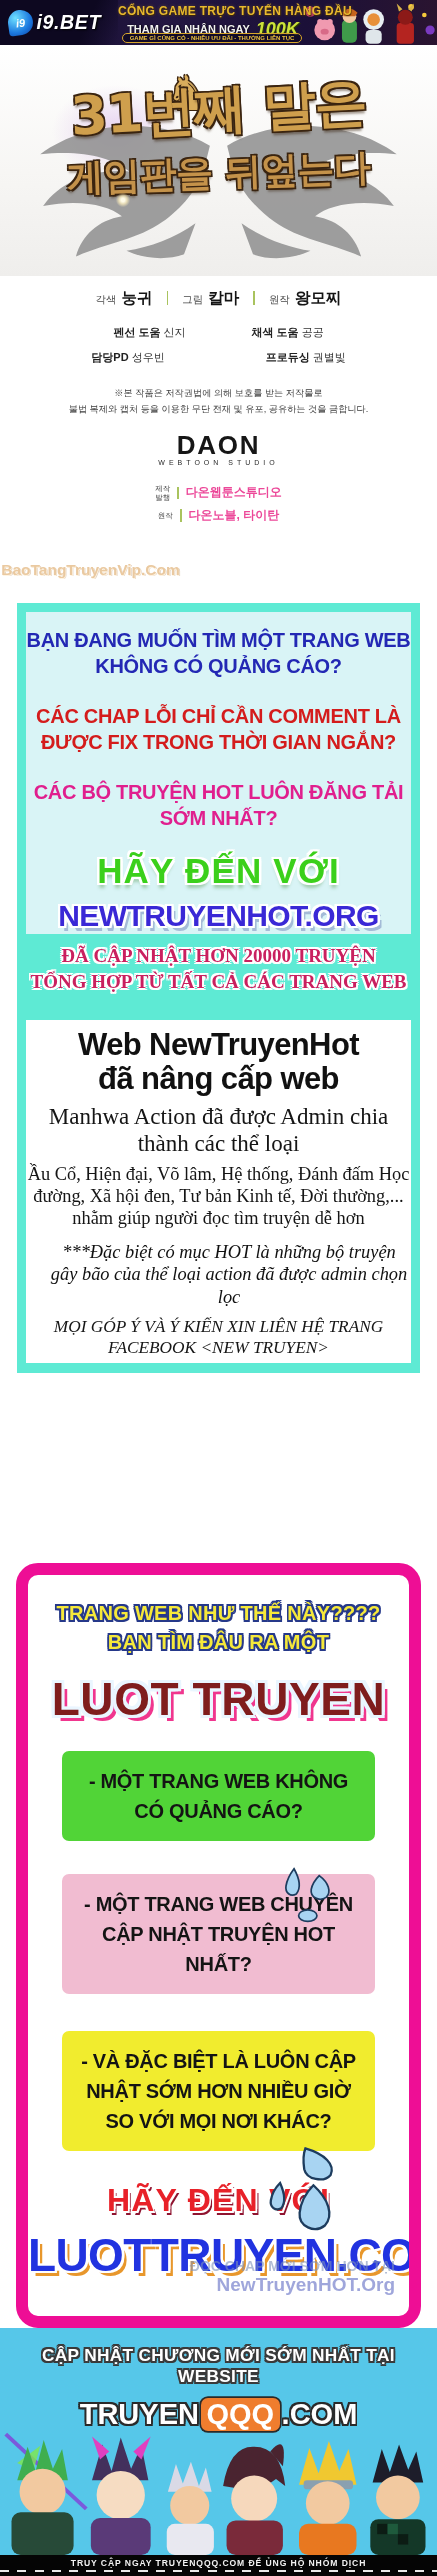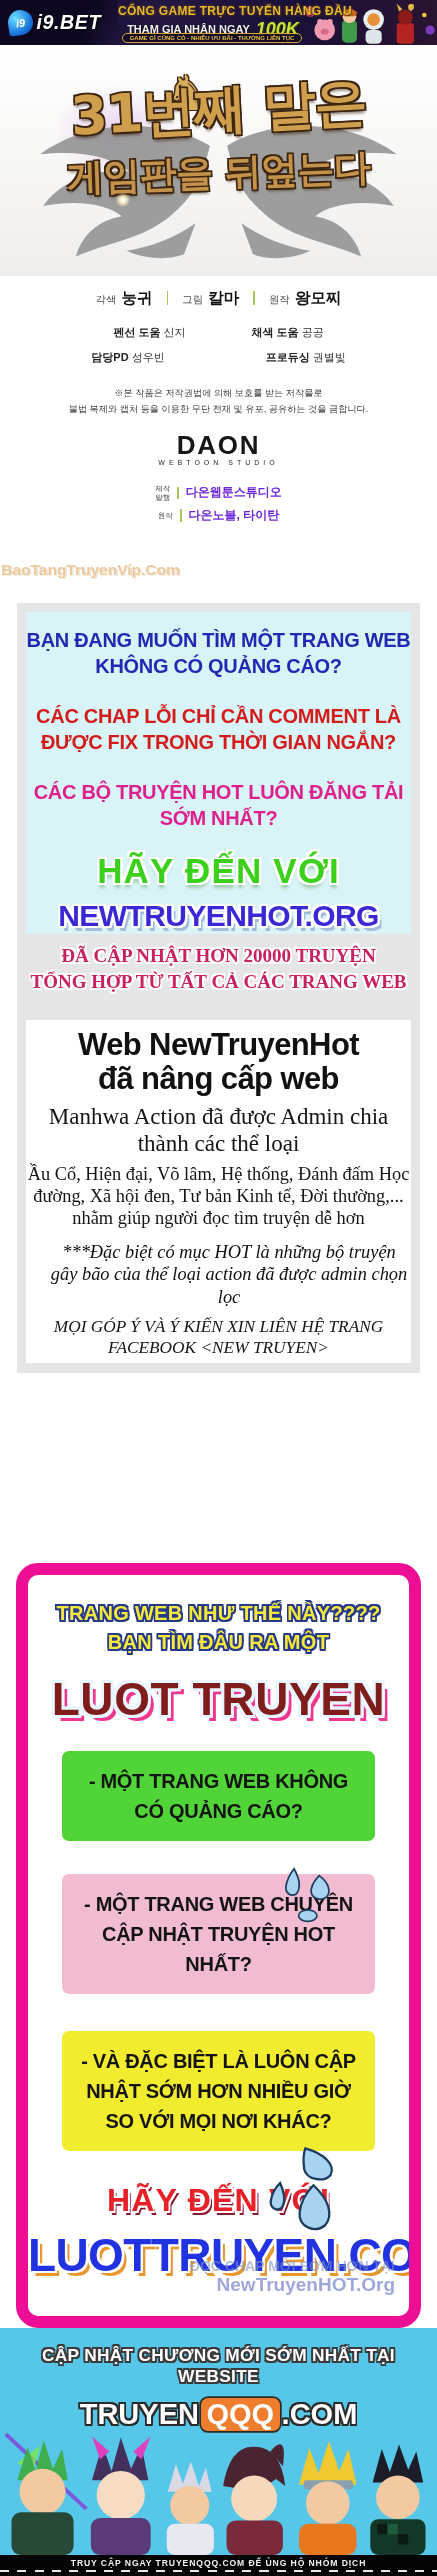--- a/index.html
+++ b/index.html
@@ -47,29 +47,29 @@
 
   
   .daon-section { height:40px; text-align:center; }
   .studio-logo { font-size:26px; font-weight:900; letter-spacing:1.7px; color:#161616; line-height:1; }
   .studio-sub { font-size:7px; letter-spacing:4px; color:#2a2a2a; margin-top:1.2px; }
 
   
   .prod-section { height:72px; padding-top:7px; }
   .prod-row { display:flex; justify-content:center; align-items:center; gap:7px; margin-top:4.6px; }
   .prod-role { font-size:7.5px; color:#4a4a4a; text-align:right; line-height:1.25; }
-  .prod-name { font-size:12px; font-weight:bold; color:#6d28d9; }
+  .prod-name { font-size:12px; font-weight:bold; color:#ec4899; }
   .gbar2 { width:1.7px; height:12.7px; background:#a9c35e; }
 
   
   .wm1-section { height:59px; }
   .site-watermark { padding-top:17.3px; padding-left:1.2px; font-size:15.5px; font-weight:bold; color:#eac9a0; text-shadow:0.6px 0.6px 0 #fff4e2, 1.2px 1.2px 0.6px rgba(160,110,60,.35); letter-spacing:0; }
 
   
-  .promo1 { margin:0 17.3px; height:770px; background:#e5e5e5; padding:9.2px; }
+  .promo1 { margin:0 17.3px; height:770px; background:#5eead4; padding:9.2px; }
   .p1-light { background:#d9f4f6; height:322px; text-align:center; padding-top:15px; }
   .pq { font-weight:800; font-size:20px; line-height:1.3; letter-spacing:-0.3px; }
   .pq1 { color:#2328b4; }
   .pq2 { color:#d41c1c; margin-top:24px; }
   .pq3 { color:#e01f8e; margin-top:24px; }
   .cta-green { margin-top:19.6px; font-size:35px; font-weight:900; letter-spacing:1.2px; color:#3bd01b;
     text-shadow:-2.3px -2.3px 0 #fff,2.3px -2.3px 0 #fff,-2.3px 2.3px 0 #fff,2.3px 2.3px 0 #fff,0 -2.3px 0 #fff,0 2.3px 0 #fff,-2.3px 0 0 #fff,2.3px 0 0 #fff, 0 4.6px 3.5px rgba(40,120,20,.35); }
   .site-ntl { margin-top:8px; font-size:30px; font-weight:900; color:#3a28d6; cursor:pointer; letter-spacing:-0.6px;
     text-shadow:-2.3px -2.3px 0 #fff,2.3px -2.3px 0 #fff,-2.3px 2.3px 0 #fff,2.3px 2.3px 0 #fff,0 -2.3px 0 #fff,0 2.3px 0 #fff,-2.3px 0 0 #fff,2.3px 0 0 #fff, 4px 4.6px 0 rgba(120,140,190,.55); }
   .p1-band { height:86px; text-align:center; padding-top:9.2px; font-family:"Liberation Serif", serif; }

